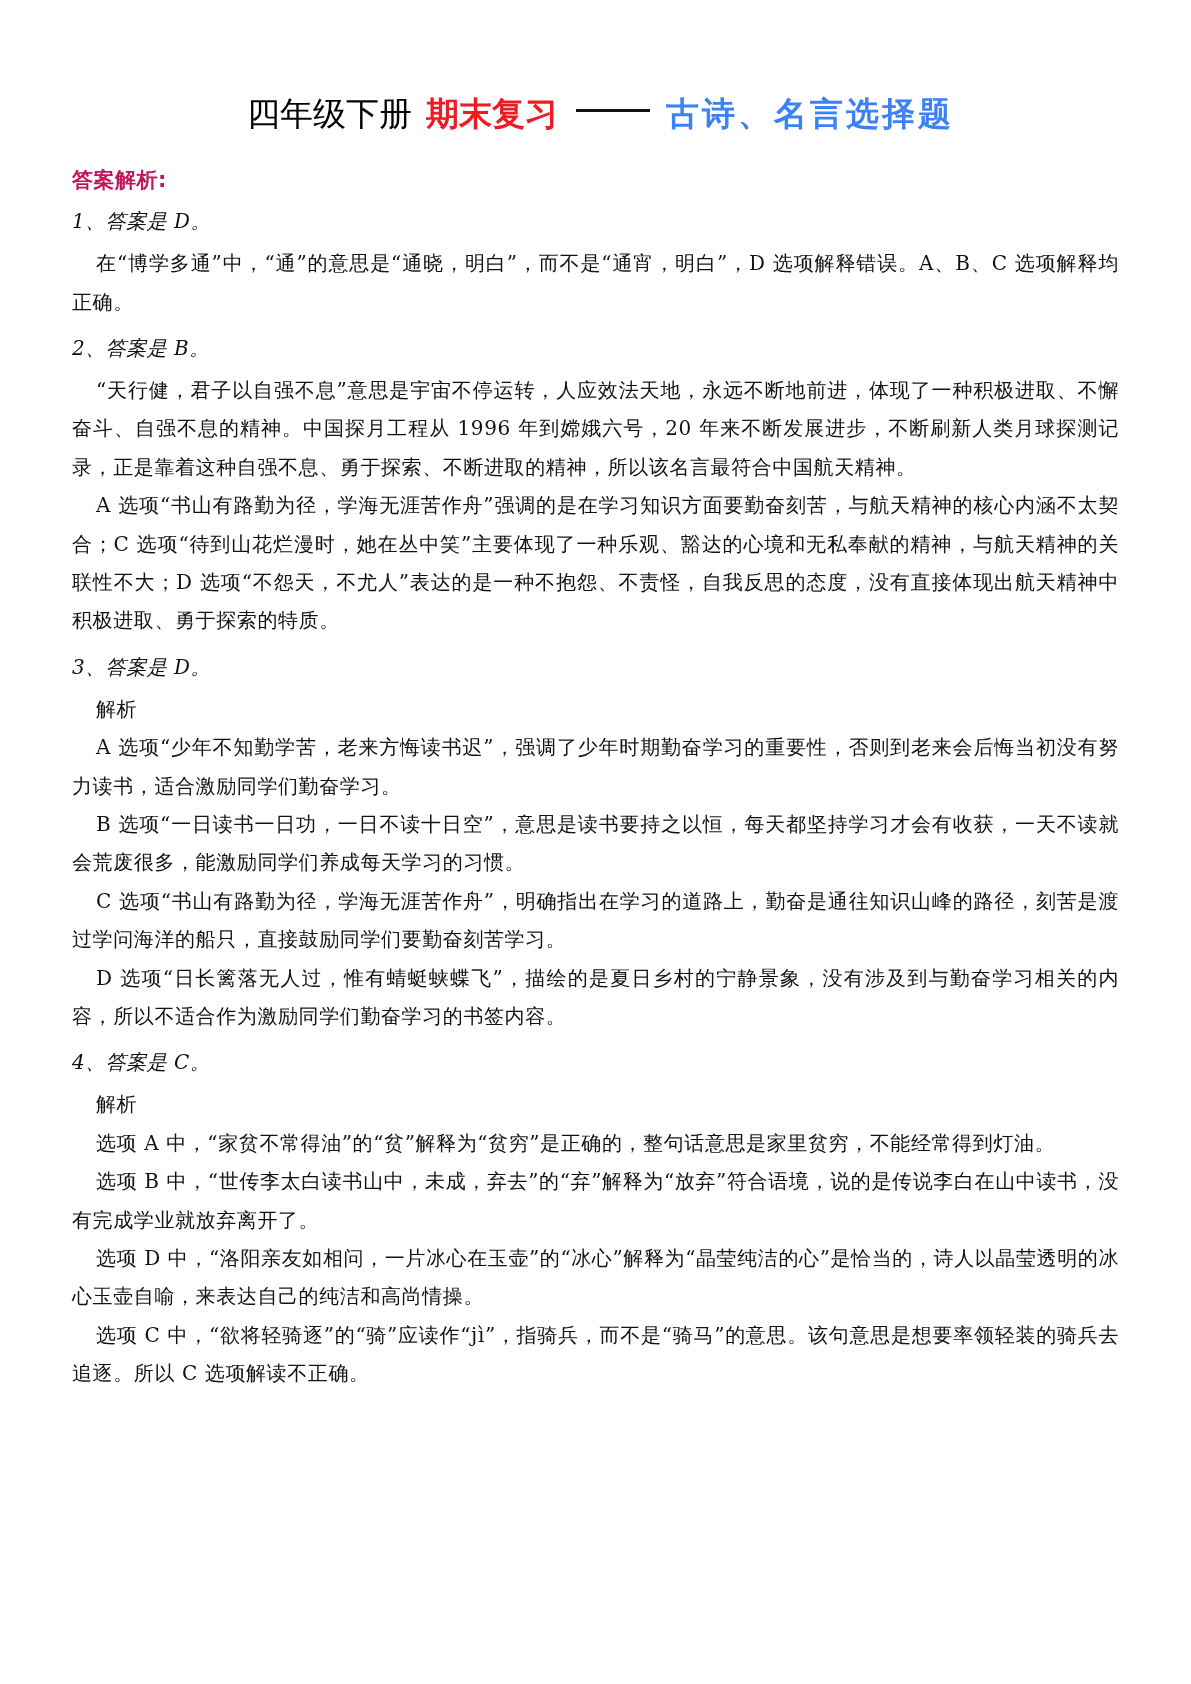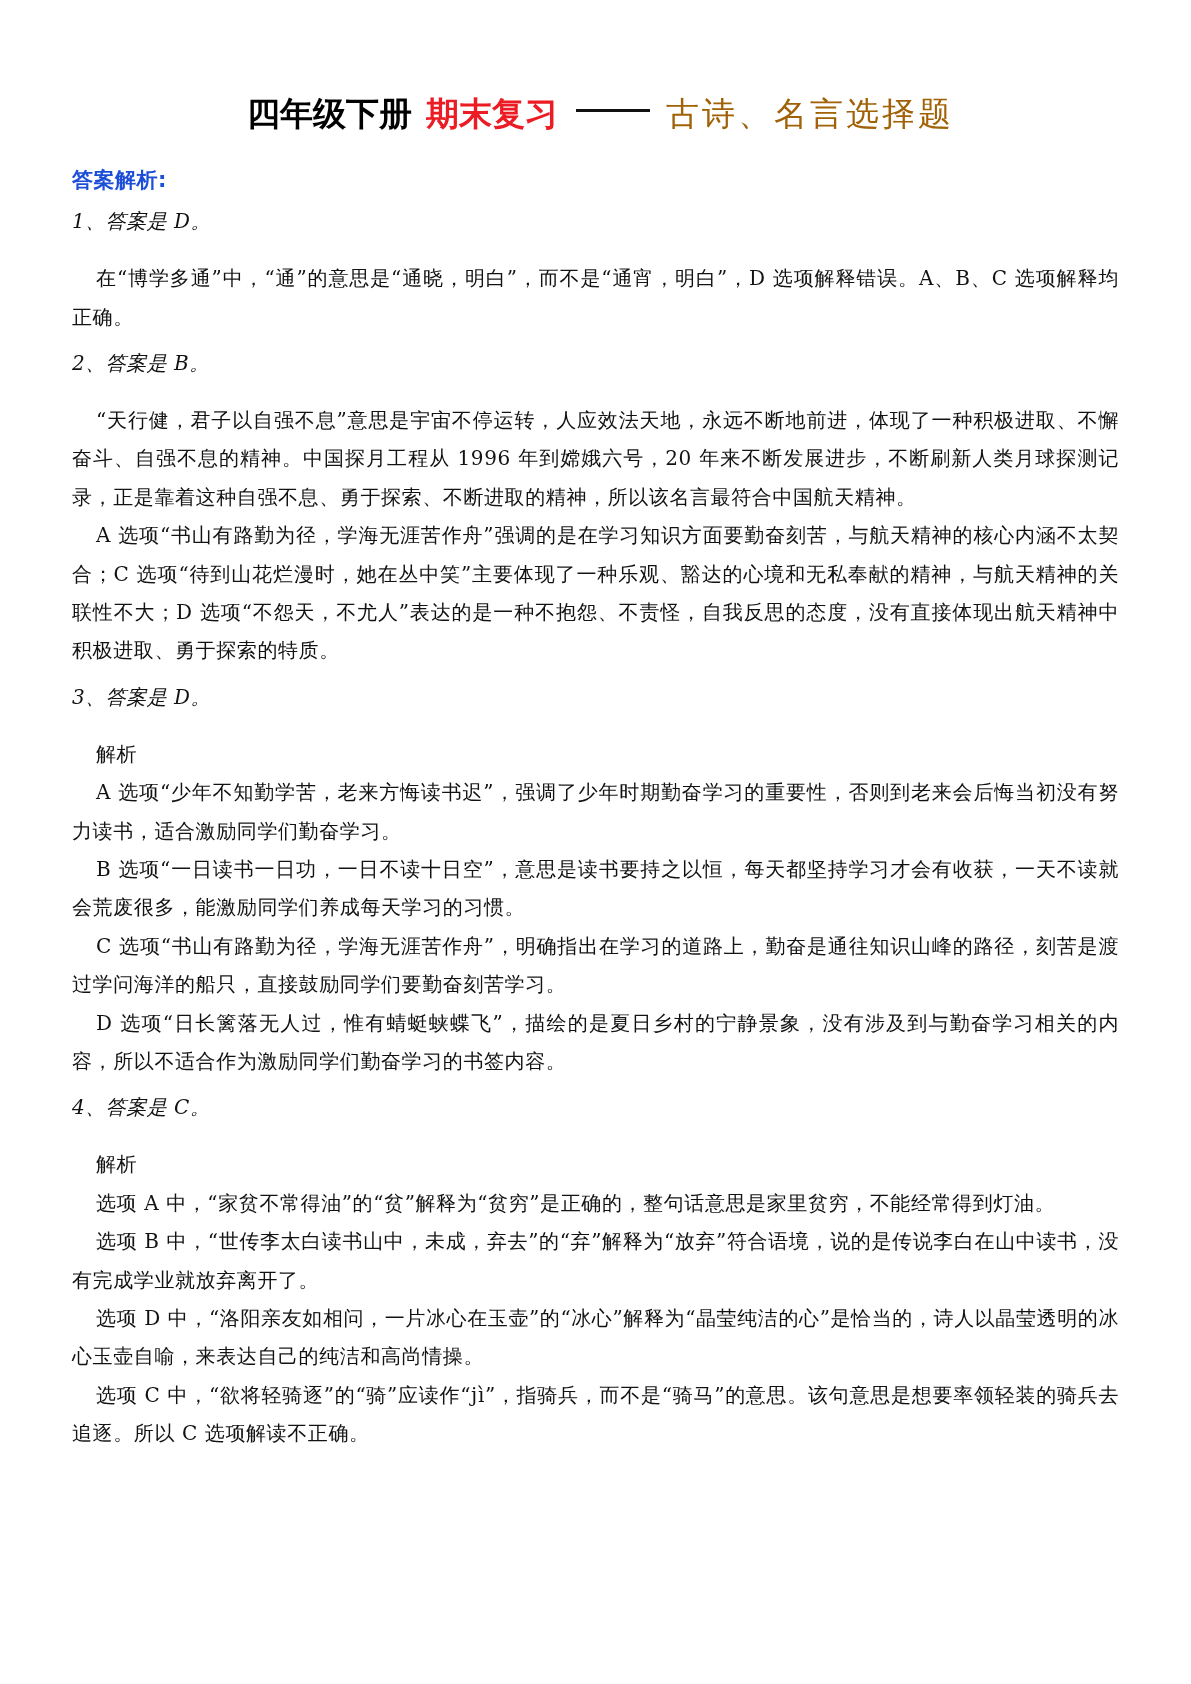--- a/index.html
+++ b/index.html
@@ -30,21 +30,21 @@
     white-space: nowrap;
     line-height: 1.1;
   }
   .title-seg {
     display: inline-block;
     vertical-align: middle;
     font-size: 33px;
     letter-spacing: 1px;
   }
   .title-bold {
-    font-weight: 700;
+    font-weight: 400;
     color: #000000;
     font-family: "DejaVu Sans", "Liberation Sans", sans-serif;
     letter-spacing: 0px;
     margin-left: 10px;
   }
   .title-red {
     font-weight: 700;
     color: #ec1c24;
     font-family: "DejaVu Sans", "Liberation Sans", sans-serif;
     margin-left: 14px;
@@ -52,46 +52,46 @@
   }
   .title-dash {
     display: inline-block;
     vertical-align: middle;
     width: 74px;
     height: 3px;
     background: #111111;
     margin: 0 16px 8px 18px;
   }
   .title-tail {
-    font-weight: 400;
-    color: #a16207;
+    font-weight: 700;
+    color: #3b82f6;
     letter-spacing: 3px;
   }
 
   
   .section-head {
     margin-top: 34px;
     font-size: 21px;
     font-weight: 700;
     font-family: "DejaVu Sans", "Liberation Sans", sans-serif;
-    color: #1d4ed8;
+    color: #be185d;
     letter-spacing: 0.5px;
   }
 
   .ans-line {
     margin-top: 14px;
     font-size: 20px;
     line-height: 1.35;
     letter-spacing: 0.5px;
     color: #111111;
     font-style: italic;
   }
 
   .para {
-    margin-top: 24px;
+    margin-top: 9px;
     font-size: 20px;
     line-height: 1.92;
     letter-spacing: 0.6px;
     text-align: justify;
     text-justify: inter-ideograph;
     text-indent: 24px;
     color: #121212;
   }
   .para.tight {
     margin-top: 0px;

